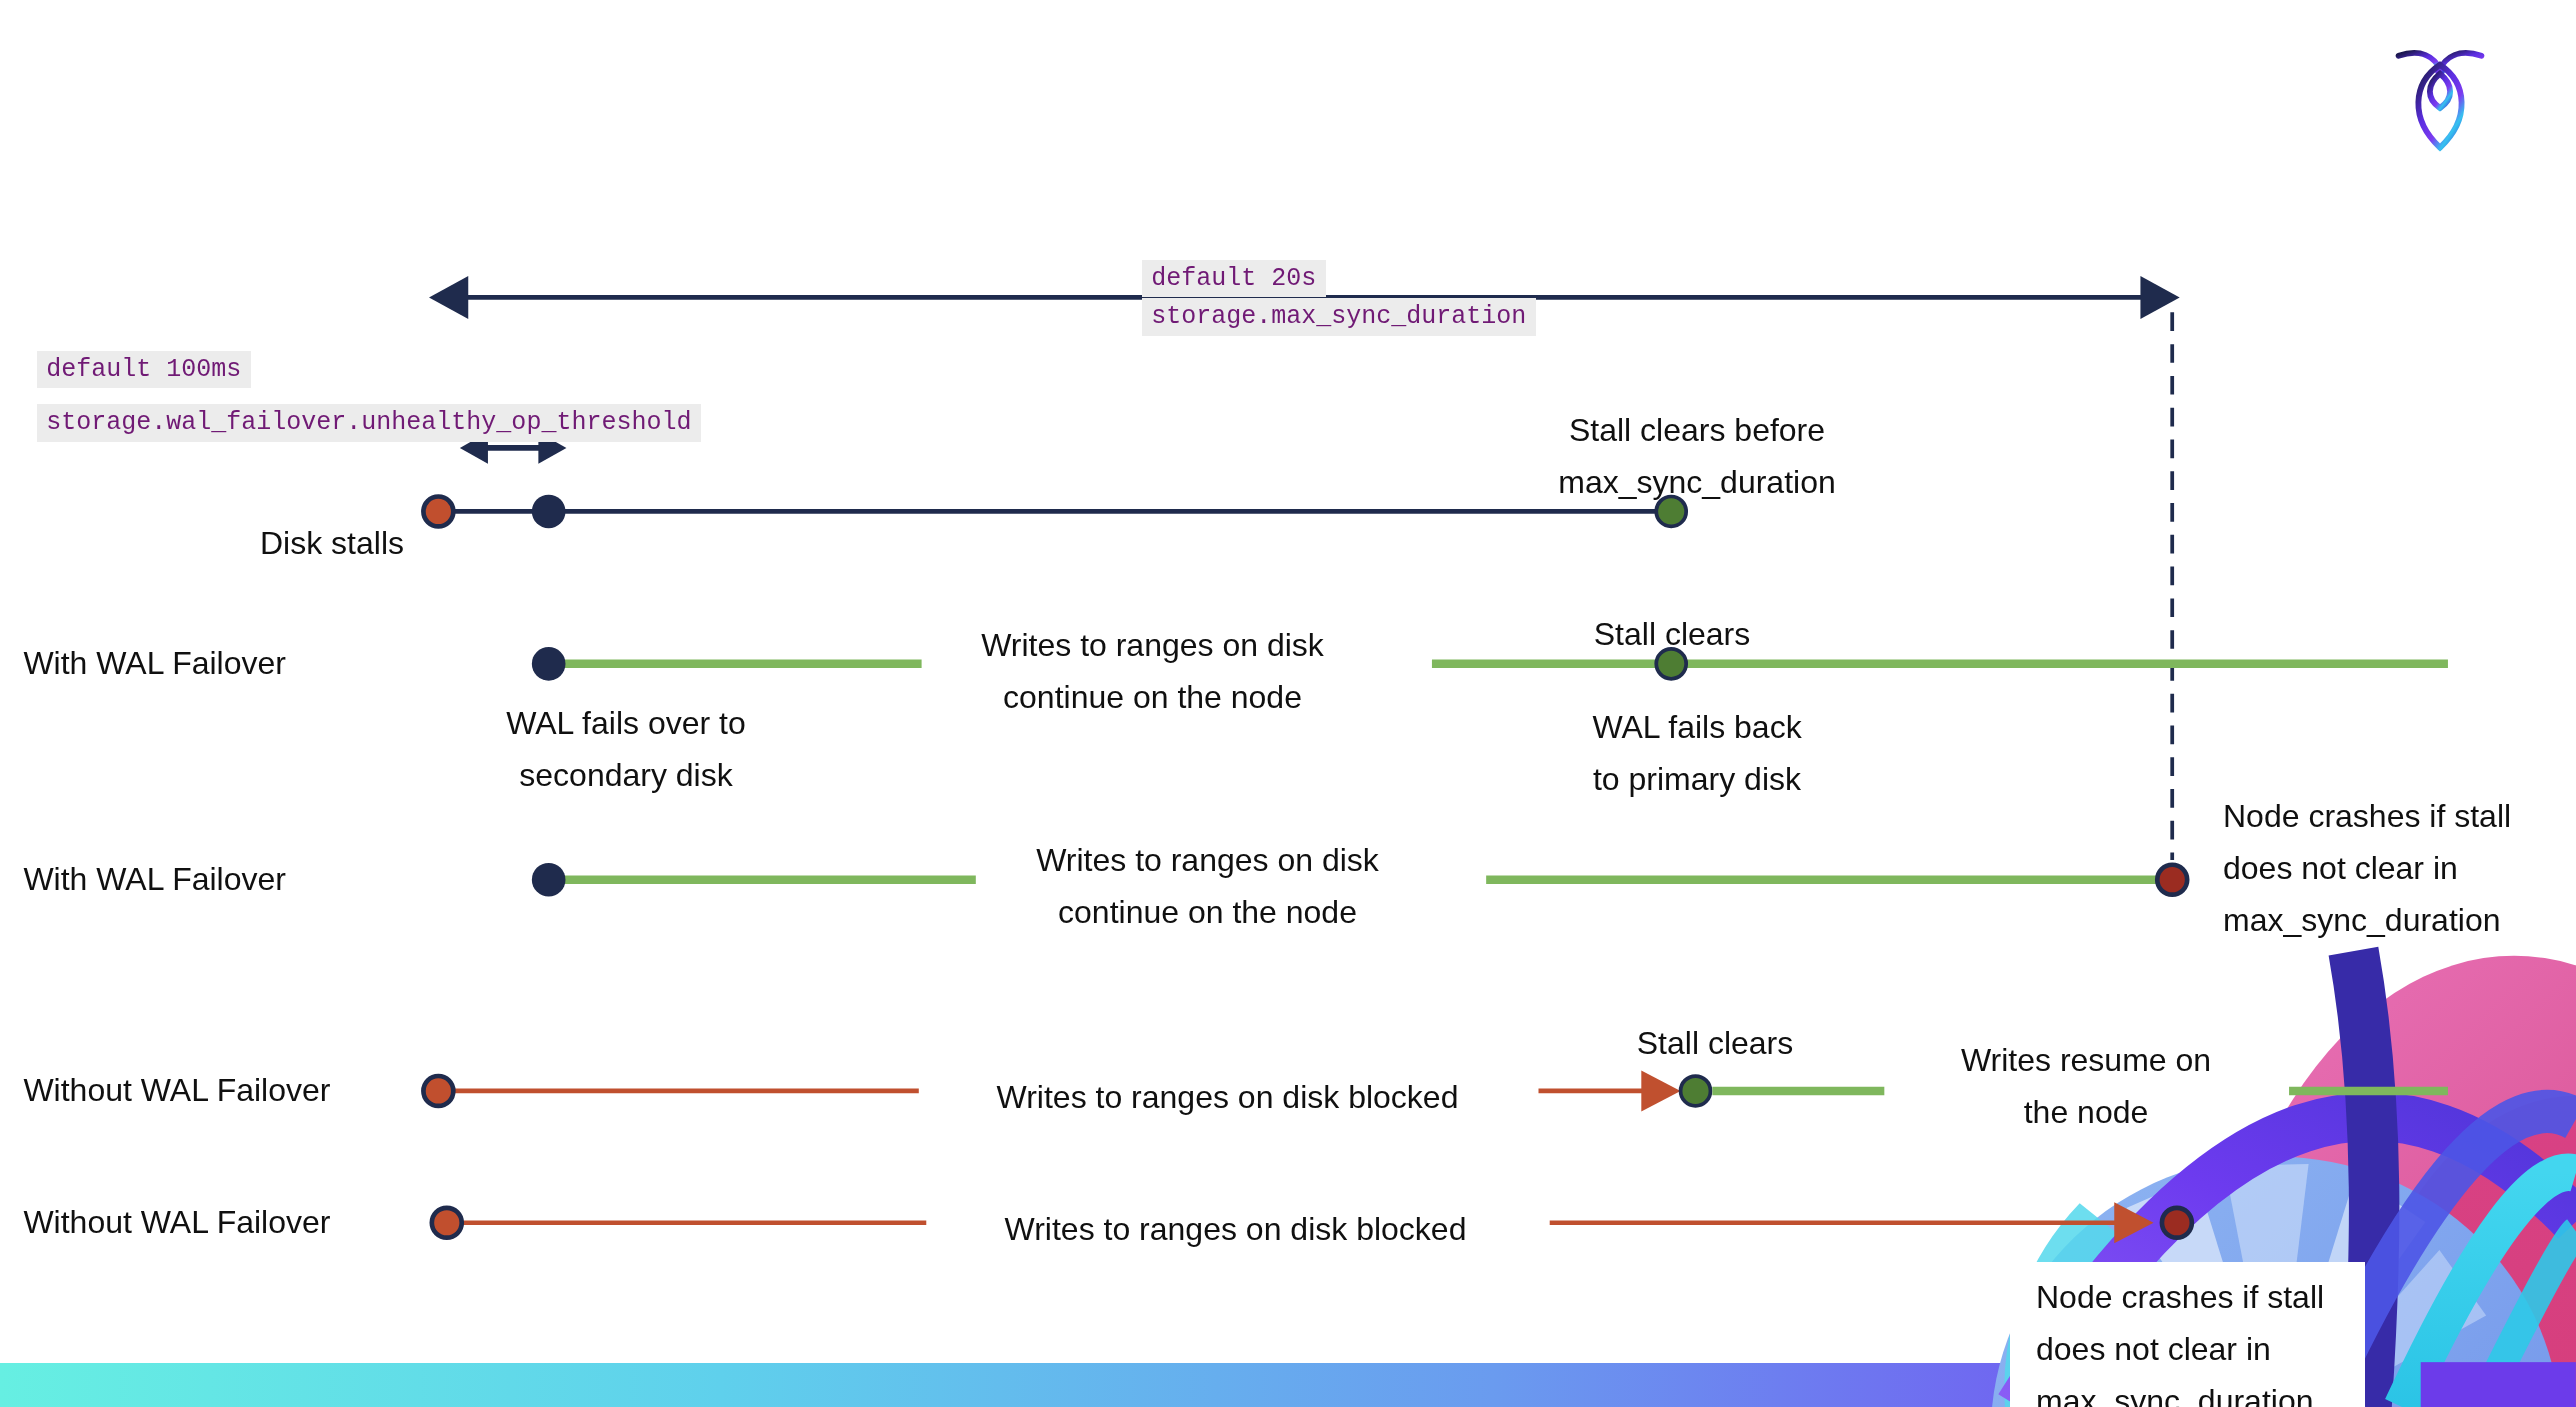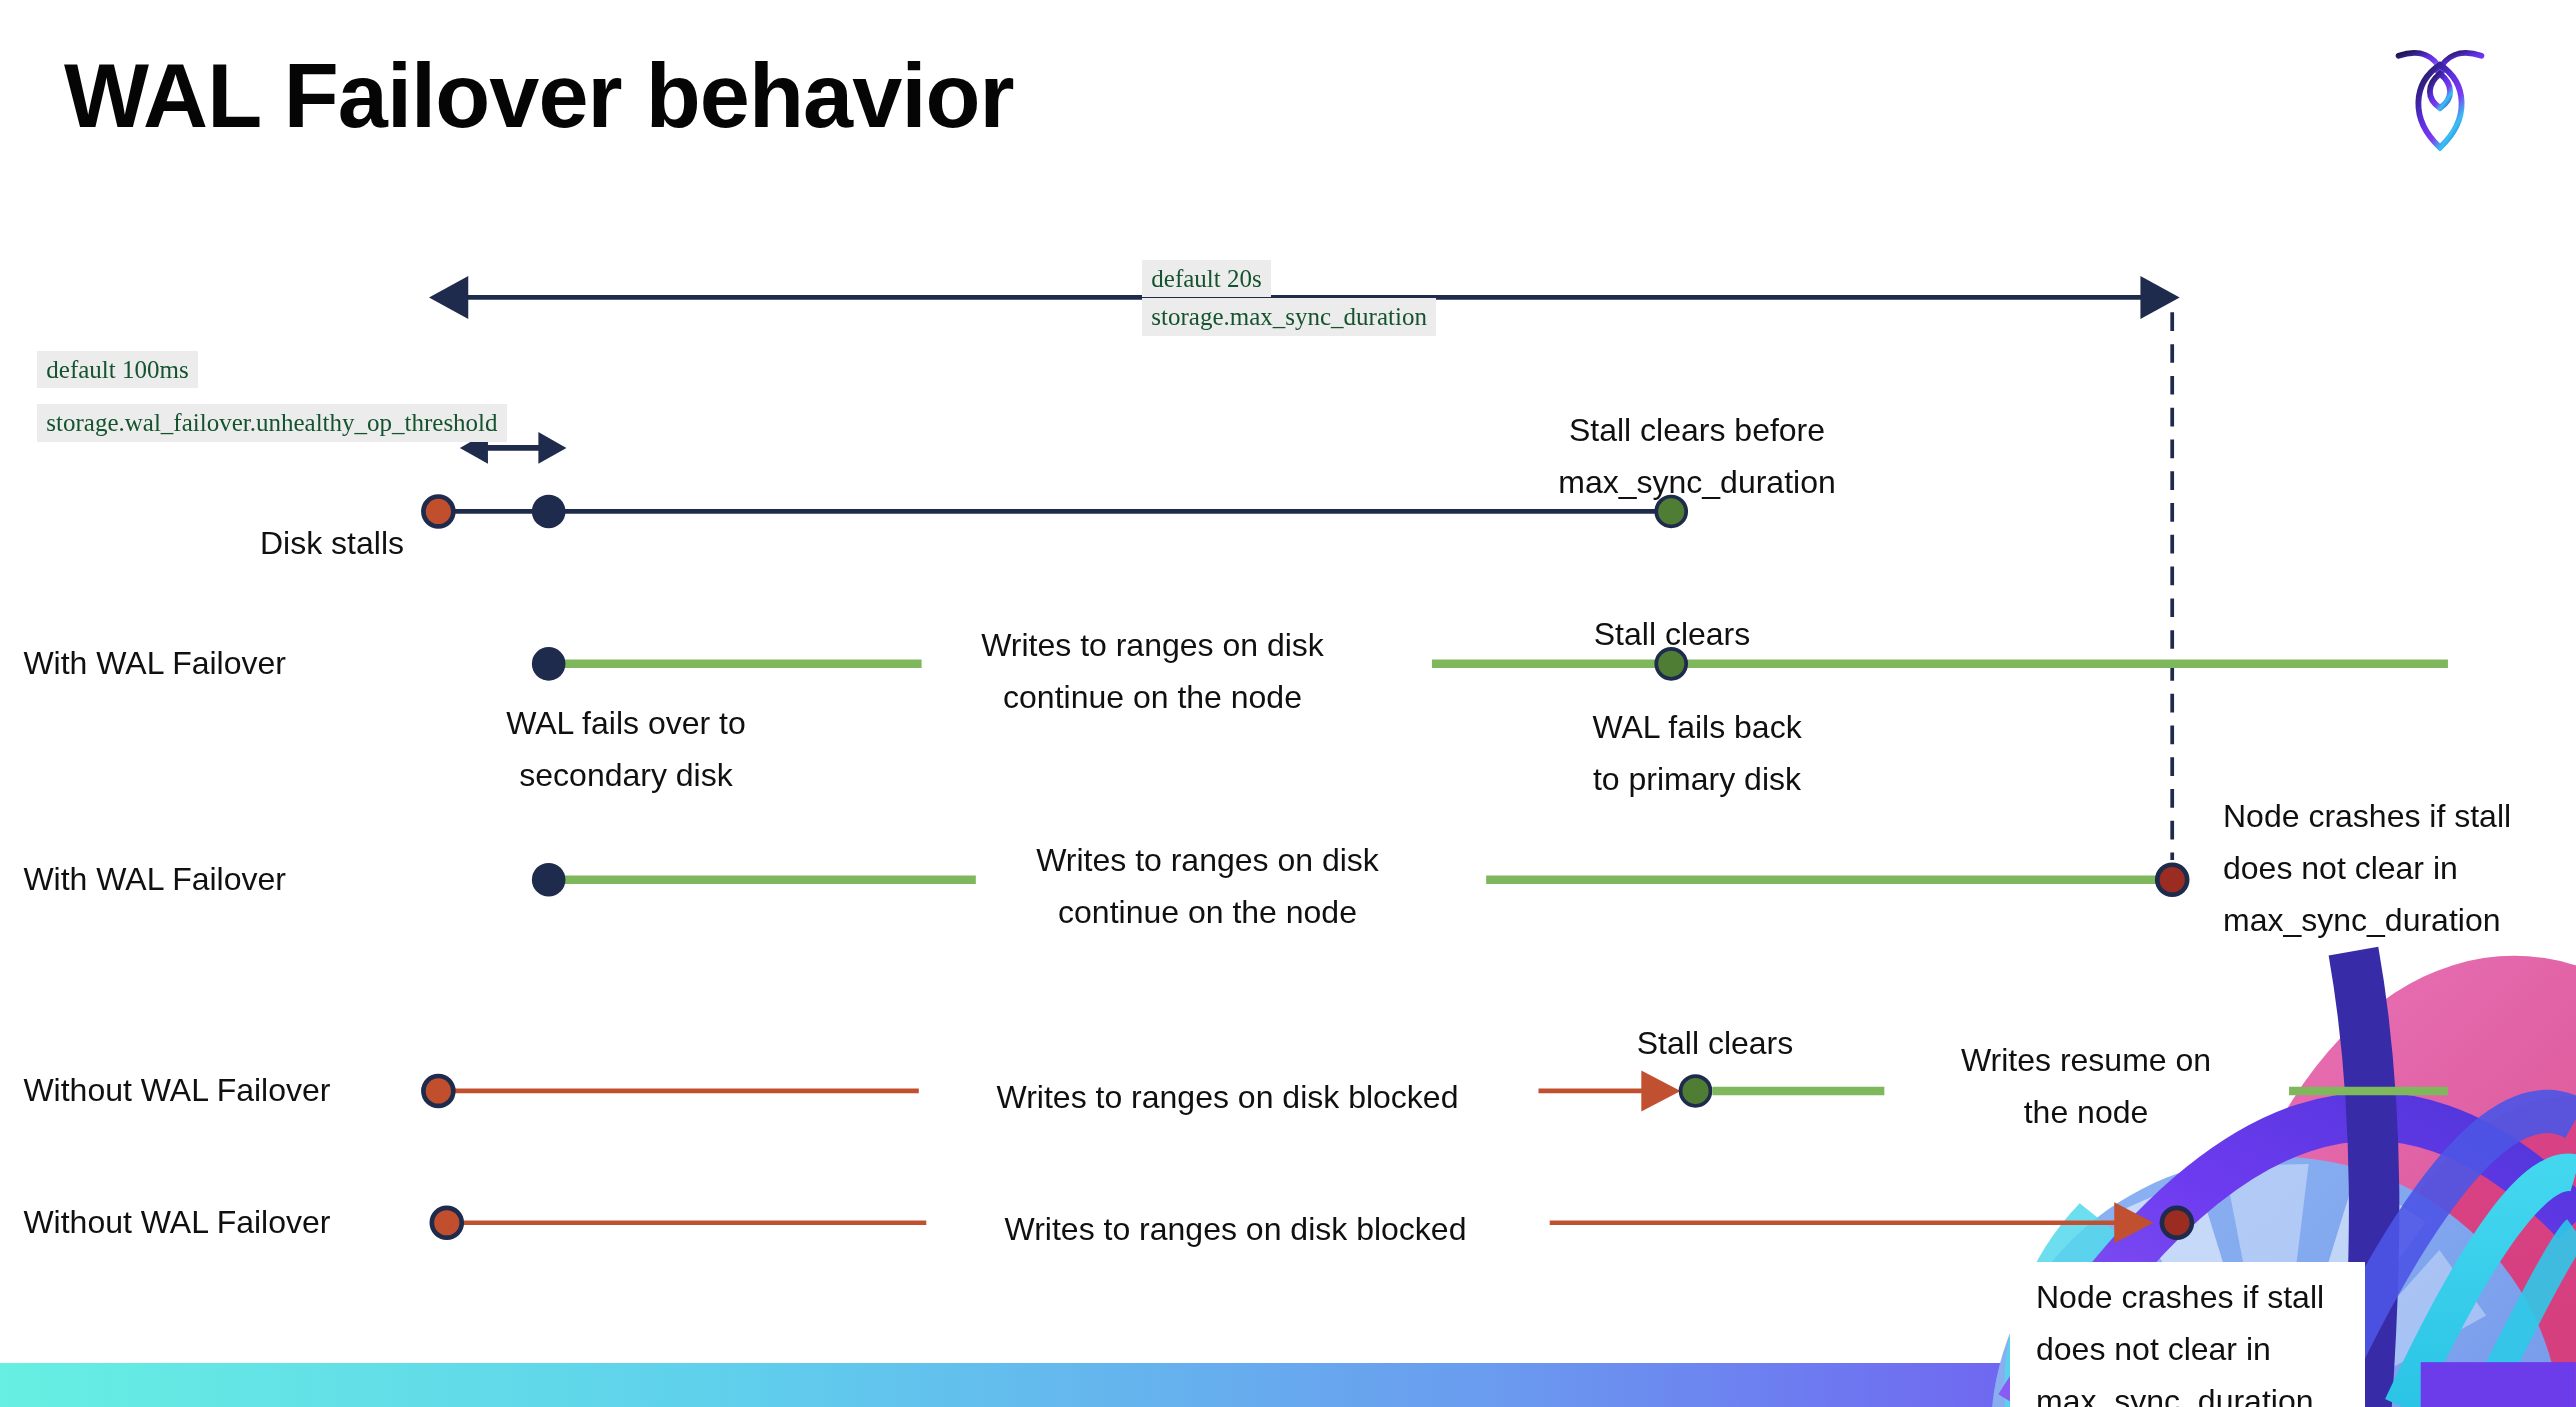--- a/index.html
+++ b/index.html
@@ -11,22 +11,22 @@
   .pre{white-space:pre-line;}
   .center{text-align:center;}
   .right{text-align:right;margin-top:32px;}
   
   .title{
     left:64px;top:45px;font-size:90px;font-weight:800;letter-spacing:-0.9px;color:#050505;
     font-family:"Liberation Sans", sans-serif;z-index:6;
   }
   
   .code{
-    font-family:Liberation Serif, serif;
-    font-size:25px;color:#14532d;background:#ececec;padding:3.7px 9.3px;line-height:1.2;
+    font-family:Liberation Mono, monospace;
+    font-size:25px;color:#701a75;background:#ececec;padding:3.7px 9.3px;line-height:1.2;
     display:inline-block;z-index:6;
   }
   
   .ann{font-size:32px;line-height:52px;color:#101010;z-index:6;}
   .rowlabel{font-size:32px;line-height:37px;color:#101010;z-index:6;}
   
   #bottom-bar{
     left:0;top:1363px;width:2576px;height:45px;z-index:1;
     background:linear-gradient(90deg,#66efe2 0%,#5fd0ec 28%,#6a9bef 58%,#7157f1 84%,#7a3df5 100%);
   }
@@ -138,21 +138,20 @@
     <line x1="1832" y1="1167" x2="2016" y2="1167" stroke="#7FB75D" stroke-width="9"></line>
     <line x1="2449" y1="1167" x2="2619" y2="1167" stroke="#7FB75D" stroke-width="9"></line>
 
     <line x1="478" y1="1308" x2="991" y2="1308" stroke="#C0502F" stroke-width="5"></line>
     <line x1="1658" y1="1308" x2="2266" y2="1308" stroke="#C0502F" stroke-width="5"></line>
     <polygon points="2304,1308 2262,1286 2262,1330" fill="#C0502F"></polygon>
     <circle cx="478" cy="1308" r="16" fill="#C14F2E" stroke="#1F2B4D" stroke-width="5"></circle>
     <circle cx="2329" cy="1308" r="16" fill="#9B2C21" stroke="#1F2B4D" stroke-width="5"></circle>
   </svg>
 
-  <div class="abs title">WAL Failover behavior</div>
 
   <svg class="abs" id="logo-svg" viewBox="0 0 100 120" aria-hidden="true">
     <defs>
       <linearGradient id="gLogo" x1="0.1" y1="0" x2="0.9" y2="1">
         <stop offset="0" stop-color="#1c1850"></stop>
         <stop offset="0.4" stop-color="#5b2ee0"></stop>
         <stop offset="0.65" stop-color="#7c3bf0"></stop>
         <stop offset="0.82" stop-color="#35c3f0"></stop>
         <stop offset="1" stop-color="#3c46d8"></stop>
       </linearGradient>

